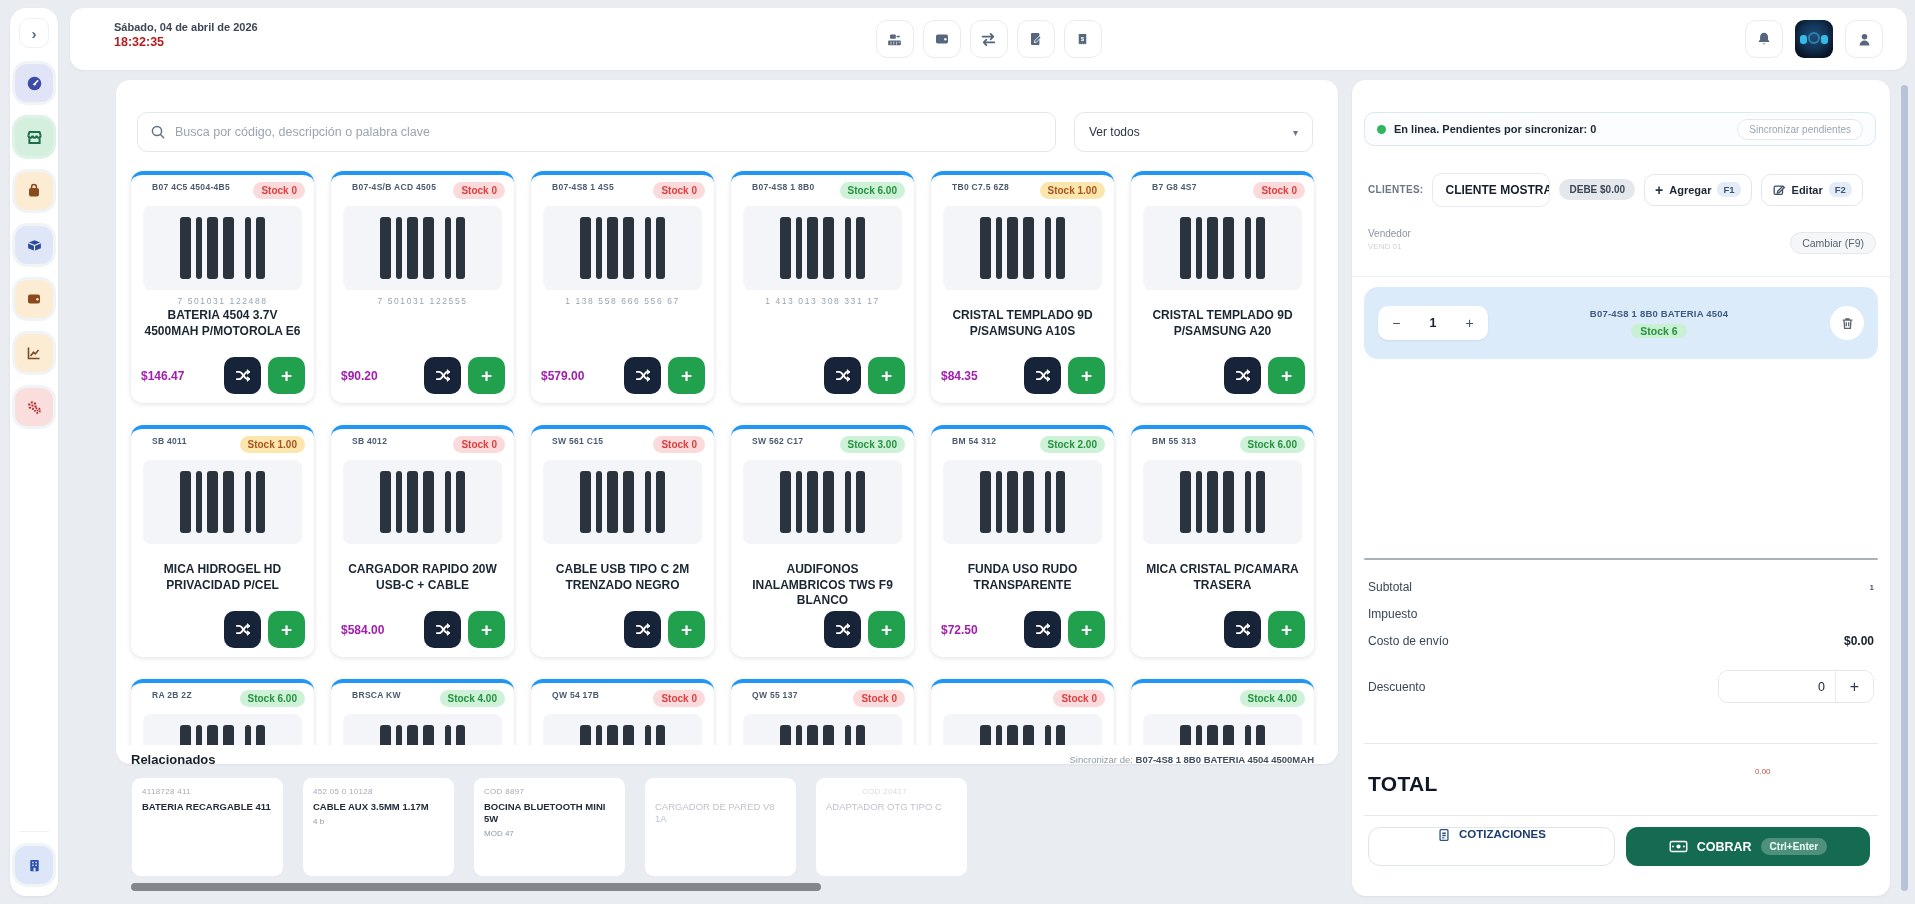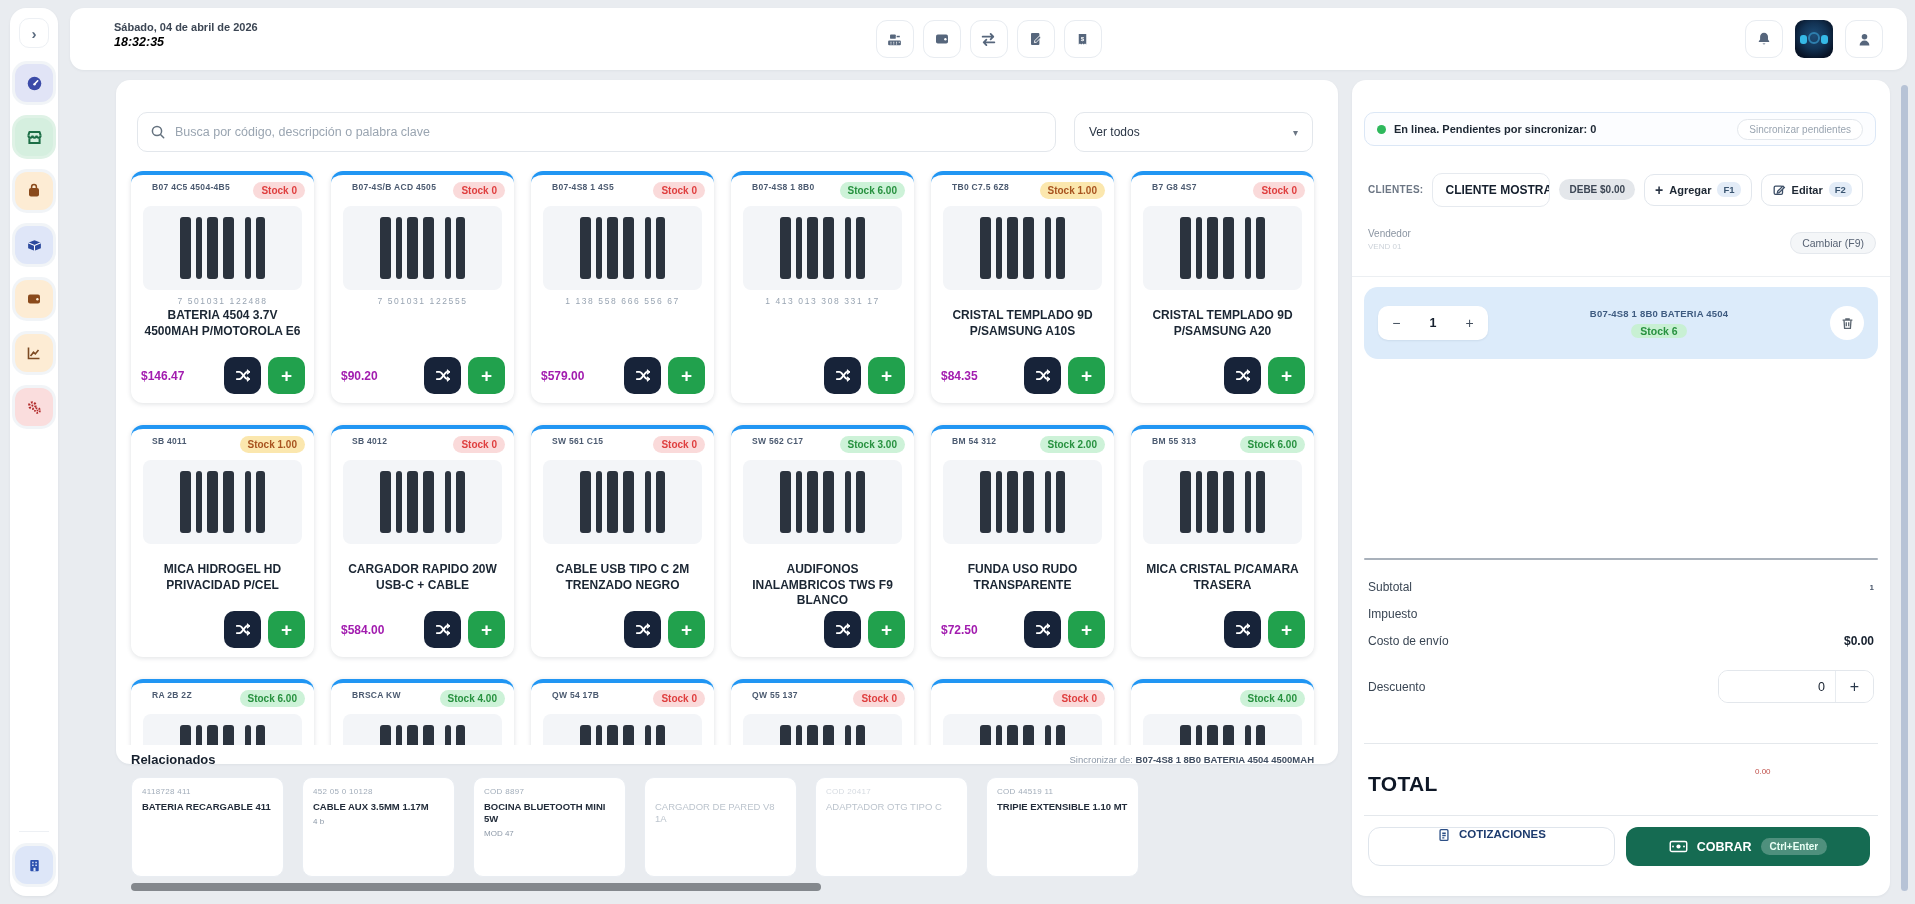--- a/index.html
+++ b/index.html
@@ -41,21 +41,21 @@
   .sb-divider { width:30px; height:1px; background:#edf0f4; margin-bottom:14px; }
   .sb-biz { background:#dde6f8; color:#2b4fae; margin-top:0; }
 
   
   .topbar {
     position:absolute; left:70px; top:8px; width:1837px; height:62px;
     background:#fff; border-radius:14px; box-shadow:0 1px 3px rgba(20,30,50,.05);
   }
   .tb-date { position:absolute; left:44px; top:13px; }
   .tb-date .d1 { font-size:11px; color:#3c4654; font-weight:bold; }
-  .tb-date .d2 { font-size:12.5px; color:#000000; font-weight:bold; margin-top:2px;font-style:italic; }
+  .tb-date .d2 { font-size:12.5px; color:#b91c1c; font-weight:bold; margin-top:2px; }
   .tb-center {
     position:absolute; left:50%; top:50%; transform:translate(-50%,-50%);
     display:flex; gap:9px;
   }
   .tb-btn {
     width:38px; height:38px; border-radius:11px; border:1px solid #e8ecf1; background:#fff;
     color:#56667c; display:flex; align-items:center; justify-content:center; cursor:pointer;
   }
   .tb-right { position:absolute; right:24px; top:50%; transform:translateY(-50%); display:flex; gap:12px; align-items:center; }
   .tb-avatar {
@@ -135,21 +135,21 @@
   .rel-item {
     flex:none; width:153px; height:100px; border:1px solid #e9edf2; border-radius:10px; background:#fff;
     padding:9px 10px; cursor:pointer;
   }
   .rel-code { font-size:8px; color:#a2adba; letter-spacing:.3px; min-height:9px; overflow:hidden; white-space:nowrap; }
   .rel-name { font-size:9.5px; font-weight:bold; color:#222c3a; line-height:1.25; margin-top:5px; }
   .rel-extra { font-size:8px; color:#8d99a8; margin-top:4px; min-height:9px; }
   .rel-hl { display:inline-block; margin-top:6px; background:#1f5dc9; color:#fff; font-size:9.5px; font-weight:bold; padding:1px 5px; border-radius:2px; }
   .rel-hl:empty { display:none; }
   .rel-item.c-faint .rel-name { color:#bcc4cd; font-weight:normal; }
-  .rel-item.c-faint .rel-code { color:#d6dbe1; }
+  .rel-item.c-faint .rel-code { color:#d6dbe1;margin-left:36px; }
   .m-hscroll { position:absolute; top:803px; left:15px; width:690px; height:8px; background:#84888d; border-radius:4px; cursor:pointer; }
 
   
   .panel {
     position:absolute; left:1352px; top:80px; width:538px; height:816px;
     background:#fff; border-radius:14px; box-shadow:0 1px 3px rgba(20,30,50,.05);
   }
   .pn-status {
     position:absolute; top:32px; left:12px; right:14px; height:34px;
     border:1px solid #dbe7f6; background:#fcfdff; border-radius:10px;
@@ -928,26 +928,20 @@
       </div>
 
       <div class="rel-item c-faint">
         <div class="rel-code">COD 20417</div>
         <div class="rel-name">ADAPTADOR OTG TIPO C</div>
         <div class="rel-extra"></div>
 
       </div>
 
 
-      <div class="rel-item">
-        <div class="rel-code">COD 44519 11</div>
-        <div class="rel-name">TRIPIE EXTENSIBLE 1.10 MT</div>
-        <div class="rel-extra"></div>
-
-      </div>
     </div>
 
   <div class="m-hscroll"></div>
 </main>
 
 <aside class="panel">
   <div class="pn-status">
     <span class="dot"></span>
     <span class="st">En linea. Pendientes por sincronizar: 0</span>
     <button class="sync-pill">Sincronizar pendientes</button>

